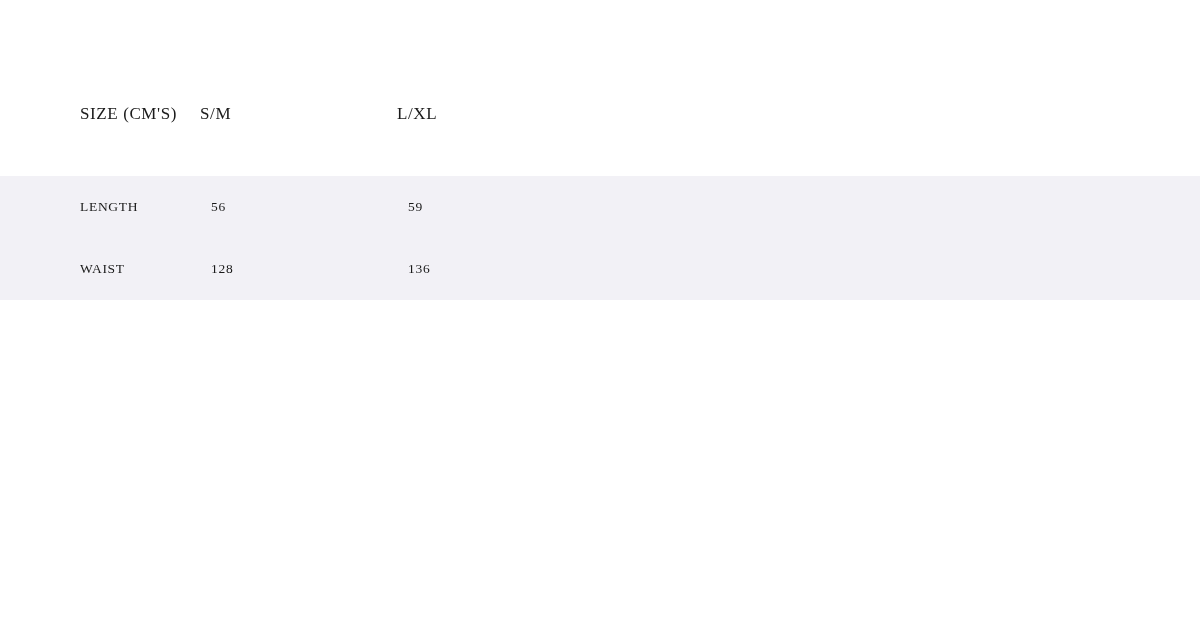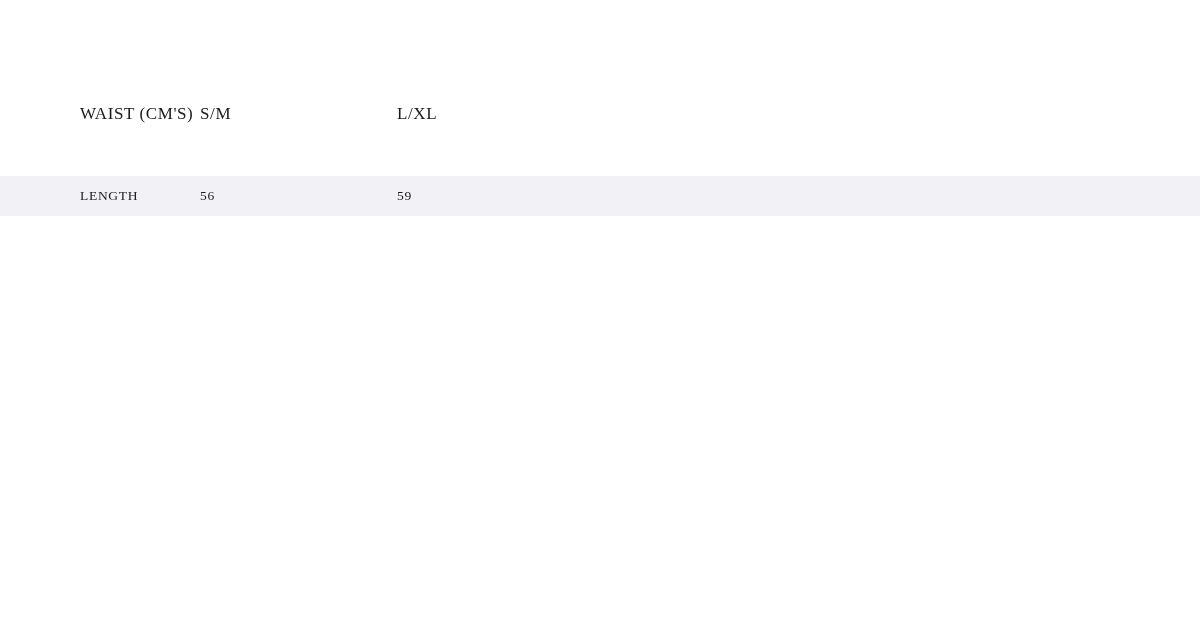--- a/index.html
+++ b/index.html
@@ -42,21 +42,21 @@
 
   .size-table thead th.label-head {
     padding-left: 80px;
   }
 
   .size-table tbody td {
     font-size: 13.5px;
     letter-spacing: 0.7px;
     color: #1a1a1a;
     height: 40px;
-    padding: 0;
+    padding: 11px;
     vertical-align: middle;
     line-height: 1;
   }
 
   .size-table tbody td.row-label {
     padding-left: 80px;
   }
 
   .size-table tbody tr.stripe td {
     background: #f2f1f6;
@@ -75,27 +75,32 @@
 <body>
 
 <table class="size-table">
   <colgroup>
     <col class="col-label">
     <col class="col-v1">
     <col class="col-v2">
   </colgroup>
   <thead>
     <tr>
-      <th class="label-head">WAIST (CM'S)</th>
+      <th class="label-head">SIZE (CM'S)</th>
       <th>S/M</th>
       <th>L/XL</th>
     </tr>
   </thead>
   <tbody>
     <tr class="stripe">
       <td class="row-label">LENGTH</td>
       <td>56</td>
       <td>59</td>
     </tr>
+    <tr class="stripe">
+      <td class="row-label">WAIST</td>
+      <td>128</td>
+      <td>136</td>
+    </tr>
   </tbody>
 </table>
 
 <div class="filler"></div>
 
 </body></html>

